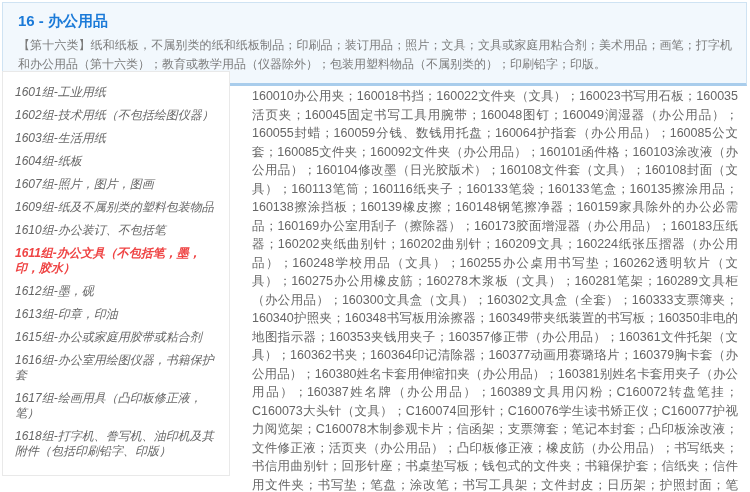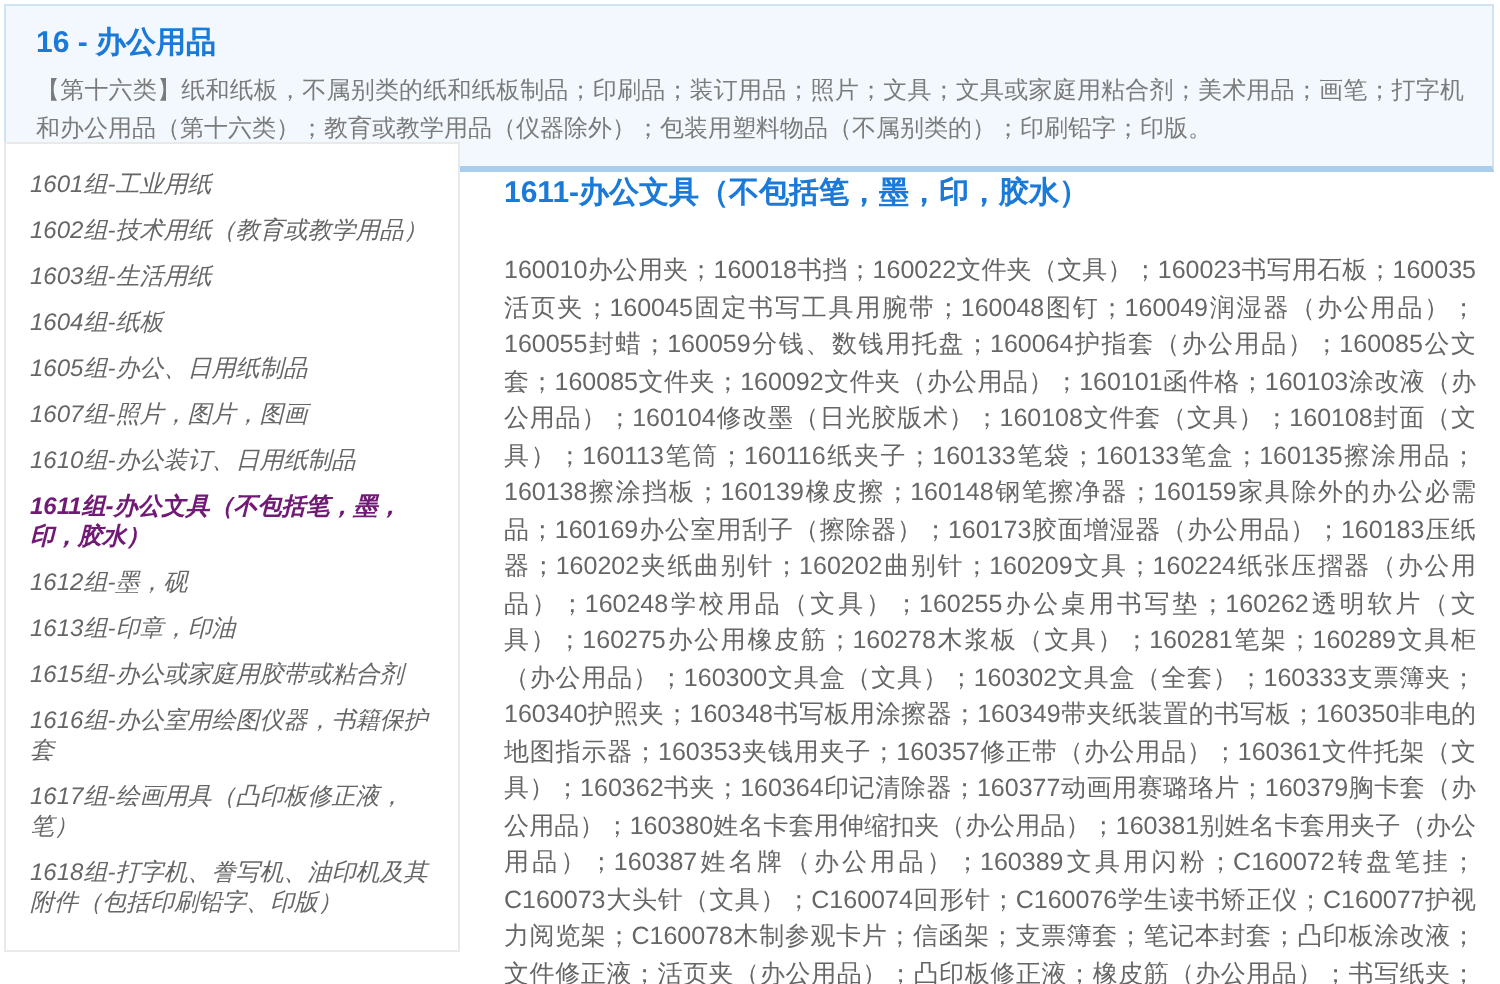--- a/index.html
+++ b/index.html
@@ -52,21 +52,21 @@
   .side-item {
     font-size: 12px;
     line-height: 15px;
     color: #666666;
     padding: 2px 0;
     margin-bottom: 4px;
     cursor: pointer;
     font-style: italic;
   }
   .side-item.active {
-    color: #701a75;
+    color: #ef4444;
     font-weight: bold;
   }
   .main {
     flex: 1 1 auto;
     padding: 16px 12px 0 22px;
   }
   .group-title {
     margin: 0 0 20px 0;
     font-size: 15px;
     font-weight: bold;
@@ -87,36 +87,35 @@
 
   <div class="header-box">
     <h1 class="class-title">16 - 办公用品</h1>
     <p class="class-desc">【第十六类】纸和纸板，不属别类的纸和纸板制品；印刷品；装订用品；照片；文具；文具或家庭用粘合剂；美术用品；画笔；打字机和办公用品（第十六类）；教育或教学用品（仪器除外）；包装用塑料物品（不属别类的）；印刷铅字；印版。</p>
   </div>
 
   <div class="content">
 
     <div class="sidebar">
       <div class="side-item">1601组-工业用纸</div>
-      <div class="side-item">1602组-技术用纸（教育或教学用品）</div>
+      <div class="side-item">1602组-技术用纸（不包括绘图仪器）</div>
       <div class="side-item">1603组-生活用纸</div>
       <div class="side-item">1604组-纸板</div>
-      <div class="side-item">1605组-办公、日用纸制品</div>
       <div class="side-item">1607组-照片，图片，图画</div>
-      <div class="side-item">1610组-办公装订、日用纸制品</div>
+      <div class="side-item">1609组-纸及不属别类的塑料包装物品</div>
+      <div class="side-item">1610组-办公装订、不包括笔</div>
       <div class="side-item active">1611组-办公文具（不包括笔，墨，印，胶水）</div>
       <div class="side-item">1612组-墨，砚</div>
       <div class="side-item">1613组-印章，印油</div>
       <div class="side-item">1615组-办公或家庭用胶带或粘合剂</div>
       <div class="side-item">1616组-办公室用绘图仪器，书籍保护套</div>
       <div class="side-item">1617组-绘画用具（凸印板修正液，笔）</div>
       <div class="side-item">1618组-打字机、誊写机、油印机及其附件（包括印刷铅字、印版）</div>
 
     </div>
 
     <div class="main">
-      <h2 class="group-title">1611-办公文具（不包括笔，墨，印，胶水）</h2>
       <p class="group-body">160010办公用夹；160018书挡；160022文件夹（文具）；160023书写用石板；160035活页夹；160045固定书写工具用腕带；160048图钉；160049润湿器（办公用品）；160055封蜡；160059分钱、数钱用托盘；160064护指套（办公用品）；160085公文套；160085文件夹；160092文件夹（办公用品）；160101函件格；160103涂改液（办公用品）；160104修改墨（日光胶版术）；160108文件套（文具）；160108封面（文具）；160113笔筒；160116纸夹子；160133笔袋；160133笔盒；160135擦涂用品；160138擦涂挡板；160139橡皮擦；160148钢笔擦净器；160159家具除外的办公必需品；160169办公室用刮子（擦除器）；160173胶面增湿器（办公用品）；160183压纸器；160202夹纸曲别针；160202曲别针；160209文具；160224纸张压摺器（办公用品）；160248学校用品（文具）；160255办公桌用书写垫；160262透明软片（文具）；160275办公用橡皮筋；160278木浆板（文具）；160281笔架；160289文具柜（办公用品）；160300文具盒（文具）；160302文具盒（全套）；160333支票簿夹；160340护照夹；160348书写板用涂擦器；160349带夹纸装置的书写板；160350非电的地图指示器；160353夹钱用夹子；160357修正带（办公用品）；160361文件托架（文具）；160362书夹；160364印记清除器；160377动画用赛璐珞片；160379胸卡套（办公用品）；160380姓名卡套用伸缩扣夹（办公用品）；160381别姓名卡套用夹子（办公用品）；160387姓名牌（办公用品）；160389文具用闪粉；C160072转盘笔挂；C160073大头针（文具）；C160074回形针；C160076学生读书矫正仪；C160077护视力阅览架；C160078木制参观卡片；信函架；支票簿套；笔记本封套；凸印板涂改液；文件修正液；活页夹（办公用品）；凸印板修正液；橡皮筋（办公用品）；书写纸夹；书信用曲别针；回形针座；书桌垫写板；钱包式的文件夹；书籍保护套；信纸夹；信件用文件夹；书写垫；笔盘；涂改笔；书写工具架；文件封皮；日历架；护照封面；笔搁；书法练习用水写布；棒球卡塑料封套；磁性三孔活页夹；预约簿的皮质封皮；握笔器；办公用活页夹；办公文具；记事本夹；长尾夹；擦墨水橡皮；夹纸板；文具盒；按钉；文件盘</p>
     </div>
 
   </div>
 
 </div>
 
 </body></html>

